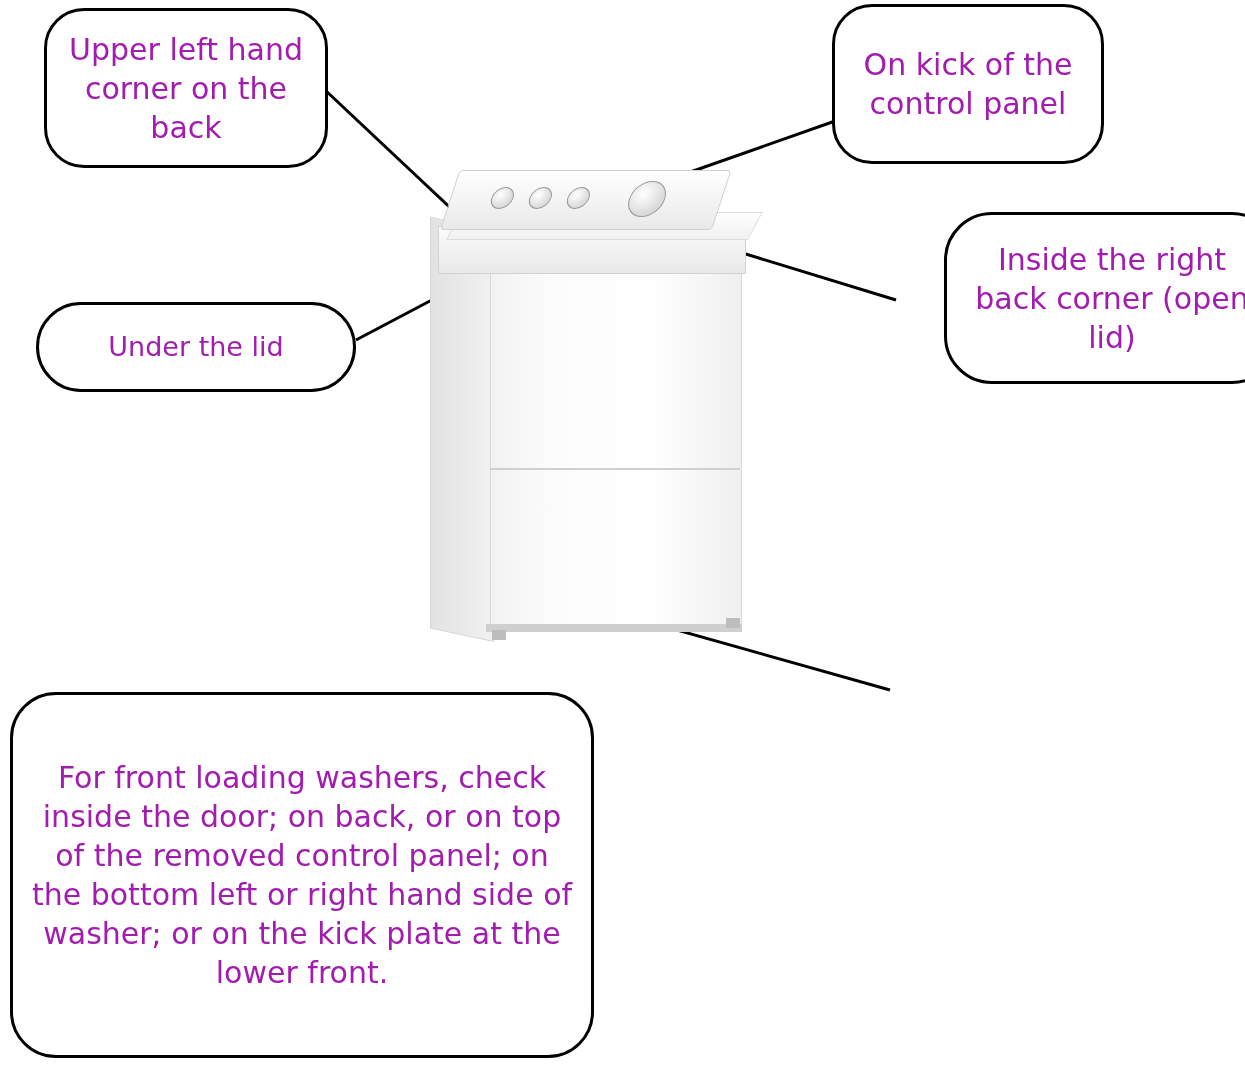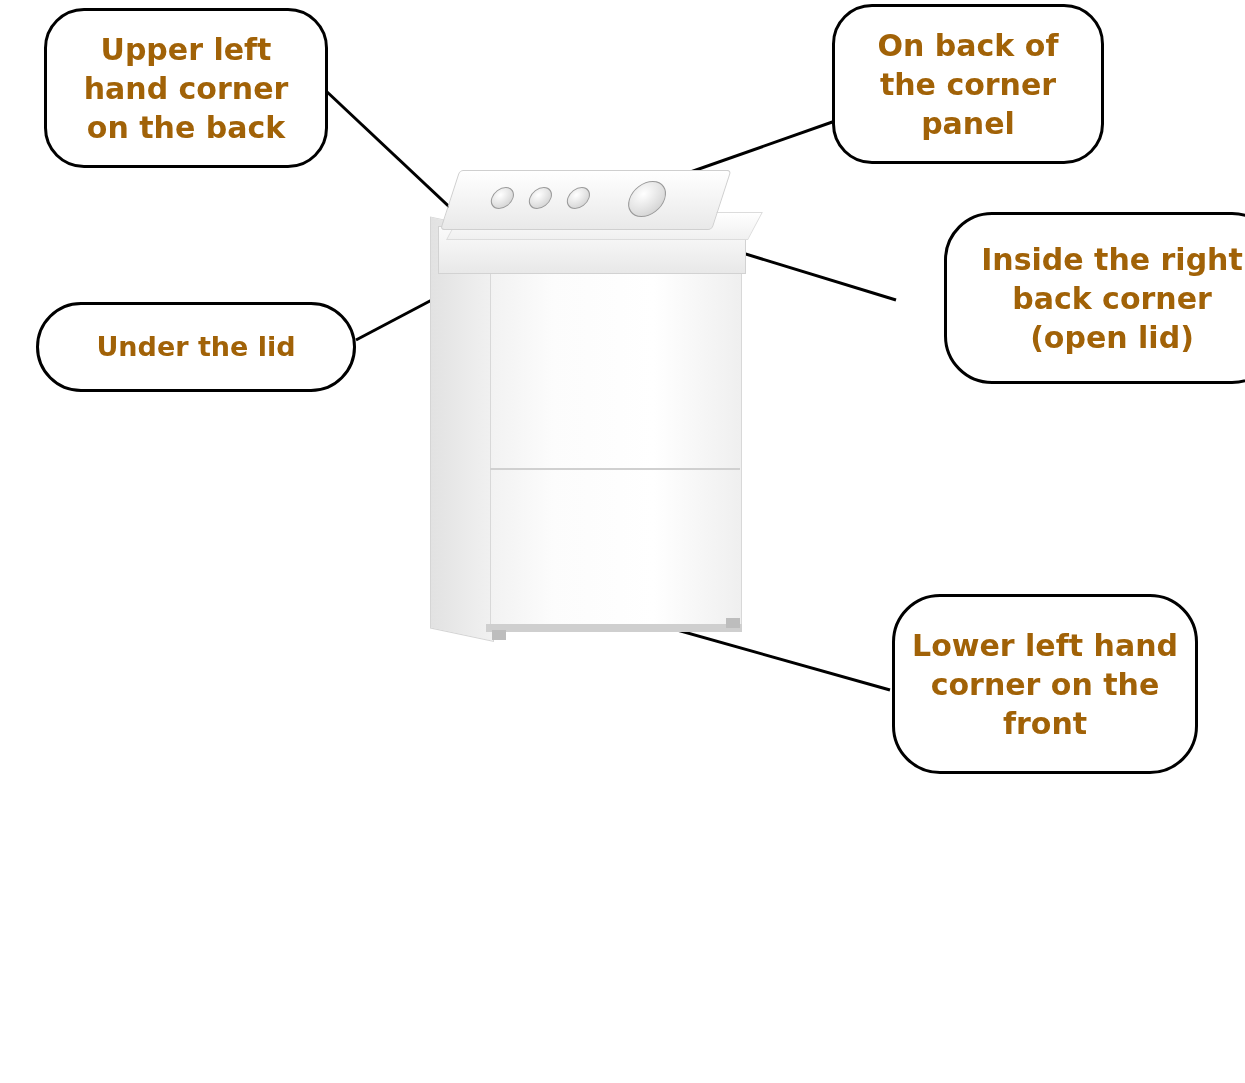--- a/index.html
+++ b/index.html
@@ -18,22 +18,22 @@
   .callout {
     position: absolute;
     box-sizing: border-box;
     border: 3px solid #000000;
     background: #ffffff;
     border-radius: 44px;
     display: flex;
     align-items: center;
     justify-content: center;
     text-align: center;
-    font-weight: bold;
-    color: #a16207;
+    font-weight: normal;
+    color: #a21caf;
     line-height: 1.30;
     padding: 6px 14px;
     z-index: 5;
   }
   #callout-upper-left-back {
     left: 44px;  top: 8px;   width: 284px; height: 160px;
     font-size: 30px; border-radius: 40px;
   }
   #callout-back-control-panel {
     left: 832px; top: 4px;   width: 272px; height: 160px;
@@ -151,29 +151,29 @@
     <div id="washer-base-shadow"></div>
     <div id="washer-foot-left"></div>
     <div id="washer-foot-right"></div>
   </div>
 
   <div class="callout" id="callout-upper-left-back">
     <span>Upper left hand corner on the back</span>
   </div>
 
   <div class="callout" id="callout-back-control-panel">
-    <span>On back of the corner panel</span>
+    <span>On kick of the control panel</span>
   </div>
 
   <div class="callout" id="callout-inside-right-back">
     <span>Inside the right back corner (open lid)</span>
   </div>
 
   <div class="callout" id="callout-under-lid">
     <span>Under the lid</span>
   </div>
 
-  <div class="callout" id="callout-lower-left-front">
-    <span>Lower left hand corner on the front</span>
+
+  <div class="callout" id="callout-front-loading">
+    <span>For front loading washers, check inside the door; on back, or on top of the removed control panel; on the bottom left or right hand side of washer; or on the kick plate at the lower front.</span>
   </div>
-
 
 </div>
 
 </body></html>

